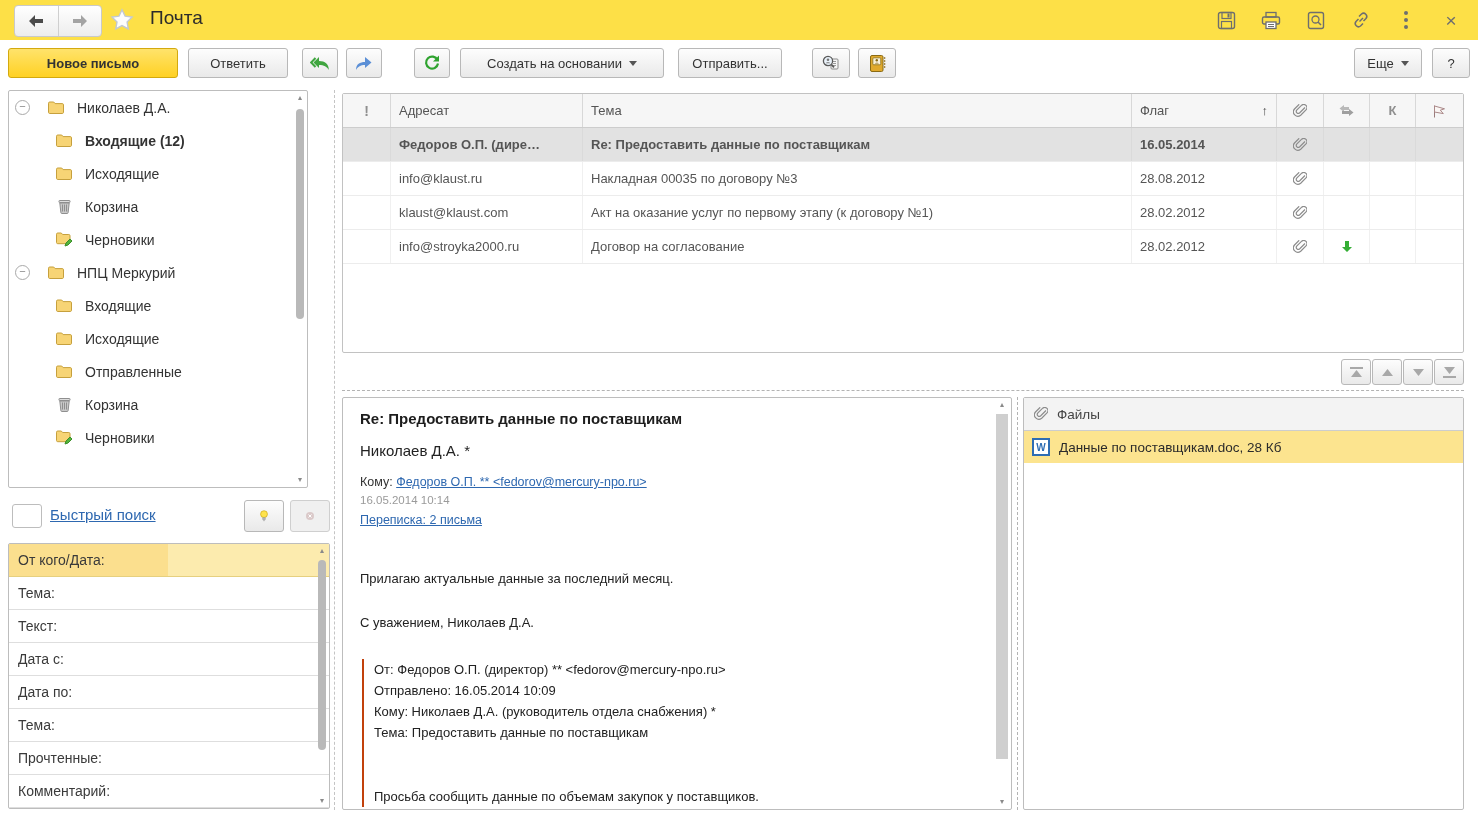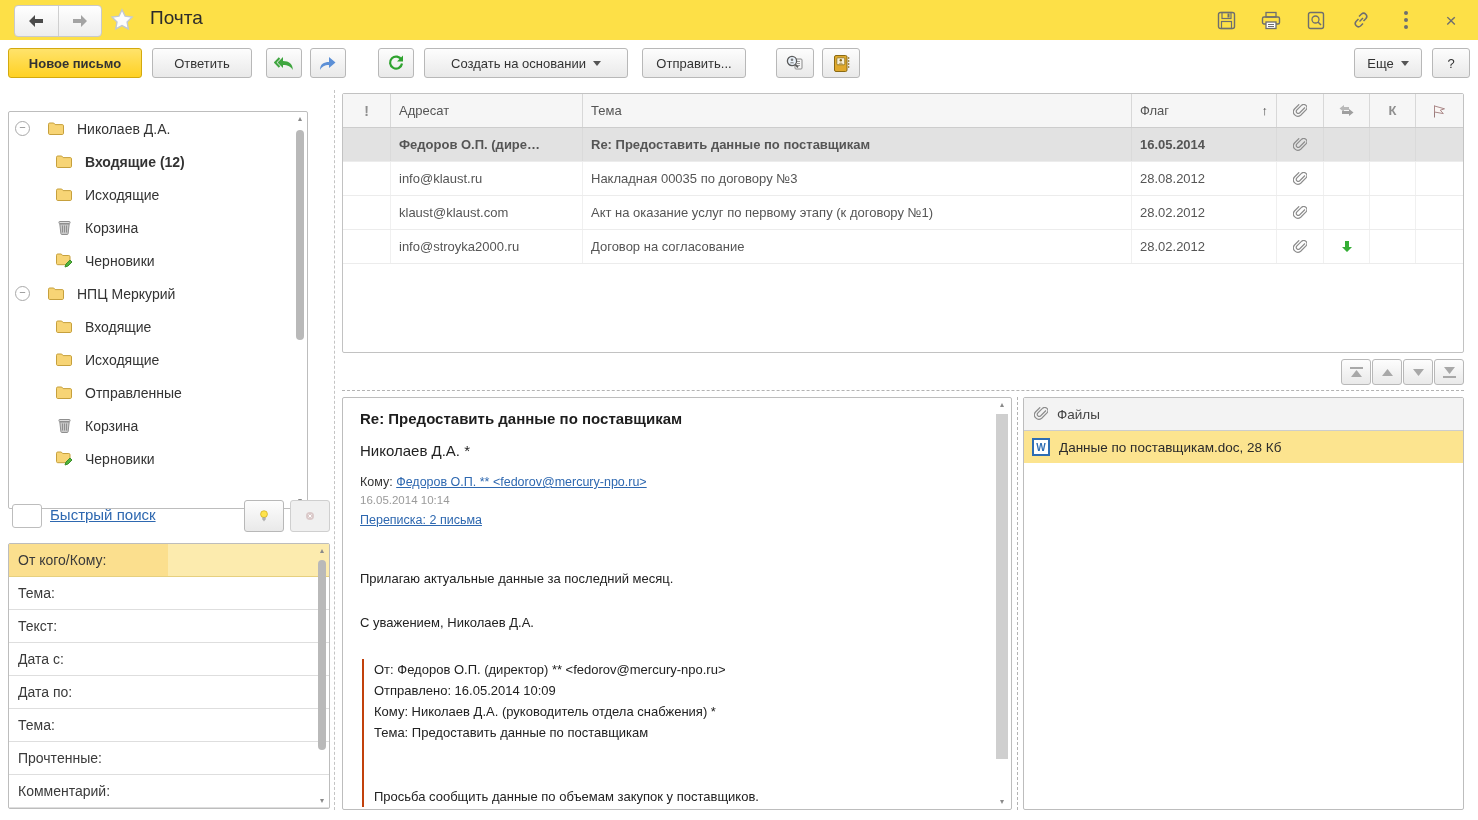--- a/index.html
+++ b/index.html
@@ -18,28 +18,28 @@
   .tic{width:22px;height:22px;display:flex;align-items:center;justify-content:center;cursor:default;}
   .kebab{display:flex;flex-direction:column;gap:3px;align-items:center;}
   .kebab i{width:4px;height:4px;border-radius:50%;background:#6e6e6e;}
   .closex{font-size:19px;color:#6e6e6e;line-height:1;}
   
   .toolbar{position:absolute;top:46px;left:8px;right:8px;height:34px;display:flex;align-items:center;}
   .btn{height:30px;border:1px solid #b8b8b8;border-radius:3px;background:linear-gradient(#fdfdfd,#e9e9e9);
        font-size:13px;color:#333;display:inline-flex;align-items:center;justify-content:center;
        padding:0 14px;box-sizing:border-box;cursor:default;}
   .btn.icon{width:36px;padding:0;}
-  .btn.primary{background:linear-gradient(#ffe36b,#ffd124);border-color:#d3a90e;font-weight:bold;width:134px;}
+  .btn.primary{background:linear-gradient(#ffe36b,#ffd124);border-color:#d3a90e;font-weight:bold;width:170px;}
   .caret{display:inline-block;margin-left:7px;width:0;height:0;border-left:4px solid transparent;
          border-right:4px solid transparent;border-top:5px solid #555;}
   .sp{display:inline-block;}
   .toolbar .grow{flex:1;}
   
   .panel{border:1px solid #bdbdbd;border-radius:2px;background:#fff;box-sizing:border-box;}
-  .treepanel{left:8px;top:90px;width:300px;height:398px;margin-top:21px;}
+  .treepanel{left:8px;top:90px;width:300px;height:398px;}
   .trow{height:33px;display:flex;align-items:center;box-sizing:border-box;position:relative;}
   .trow .exp{width:13px;height:13px;border:1px solid #a9a9a9;border-radius:50%;color:#8a8a8a;
              font-size:11px;line-height:11px;text-align:center;margin-left:6px;background:#fff;}
   .trow .exp::before{content:"\2212";}
   .trow .ticon{margin-left:17px;display:flex;width:18px;justify-content:center;}
   .trow.child .ticon{margin-left:46px;}
   .trow .tlabel{margin-left:12px;font-size:14px;color:#333;white-space:nowrap;}
   .trow.bold .tlabel{font-weight:bold;}
   .trow.sel{background:#ffe794;border:2px solid #edb200;margin:0 2px;}
   .trow.sel .ticon{margin-left:42px;}
@@ -359,21 +359,21 @@
   <button class="btn clearbtn">
     <svg width="20" height="20" viewBox="0 0 20 20">
         <circle cx="10" cy="10" r="8" fill="#c9a9a9" opacity=".55"></circle>
         <path d="M7 7l6 6M13 7l-6 6" stroke="#fff" stroke-width="2"></path>
       </svg>
   </button>
 </div>
 
 <div class="abs panel filterpanel">
   <div class="frow first">
-    <span class="flabel">От кого/Кому:</span>
+    <span class="flabel">От кого/Дата:</span>
     <span class="fvalue"></span>
   </div>
   <div class="frow">
       <span class="flabel">Тема:</span>
     </div>
   <div class="frow">
       <span class="flabel">Текст:</span>
     </div>
   <div class="frow">
       <span class="flabel">Дата с:</span>

